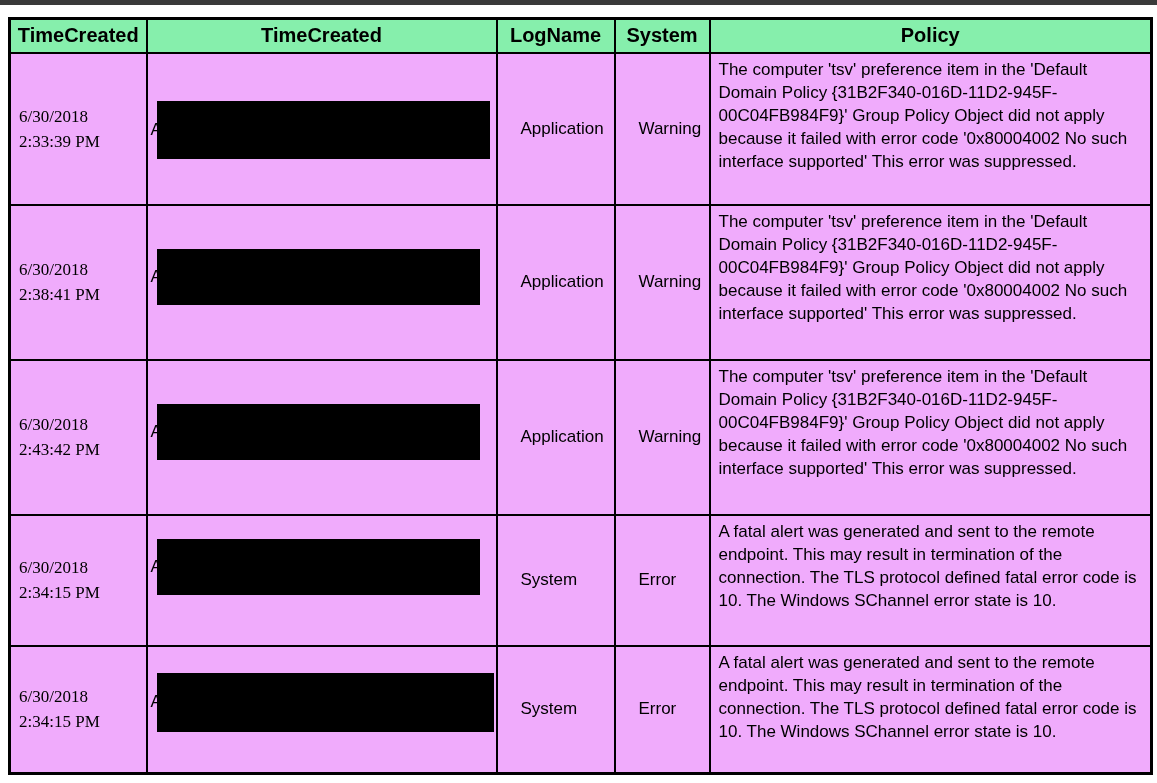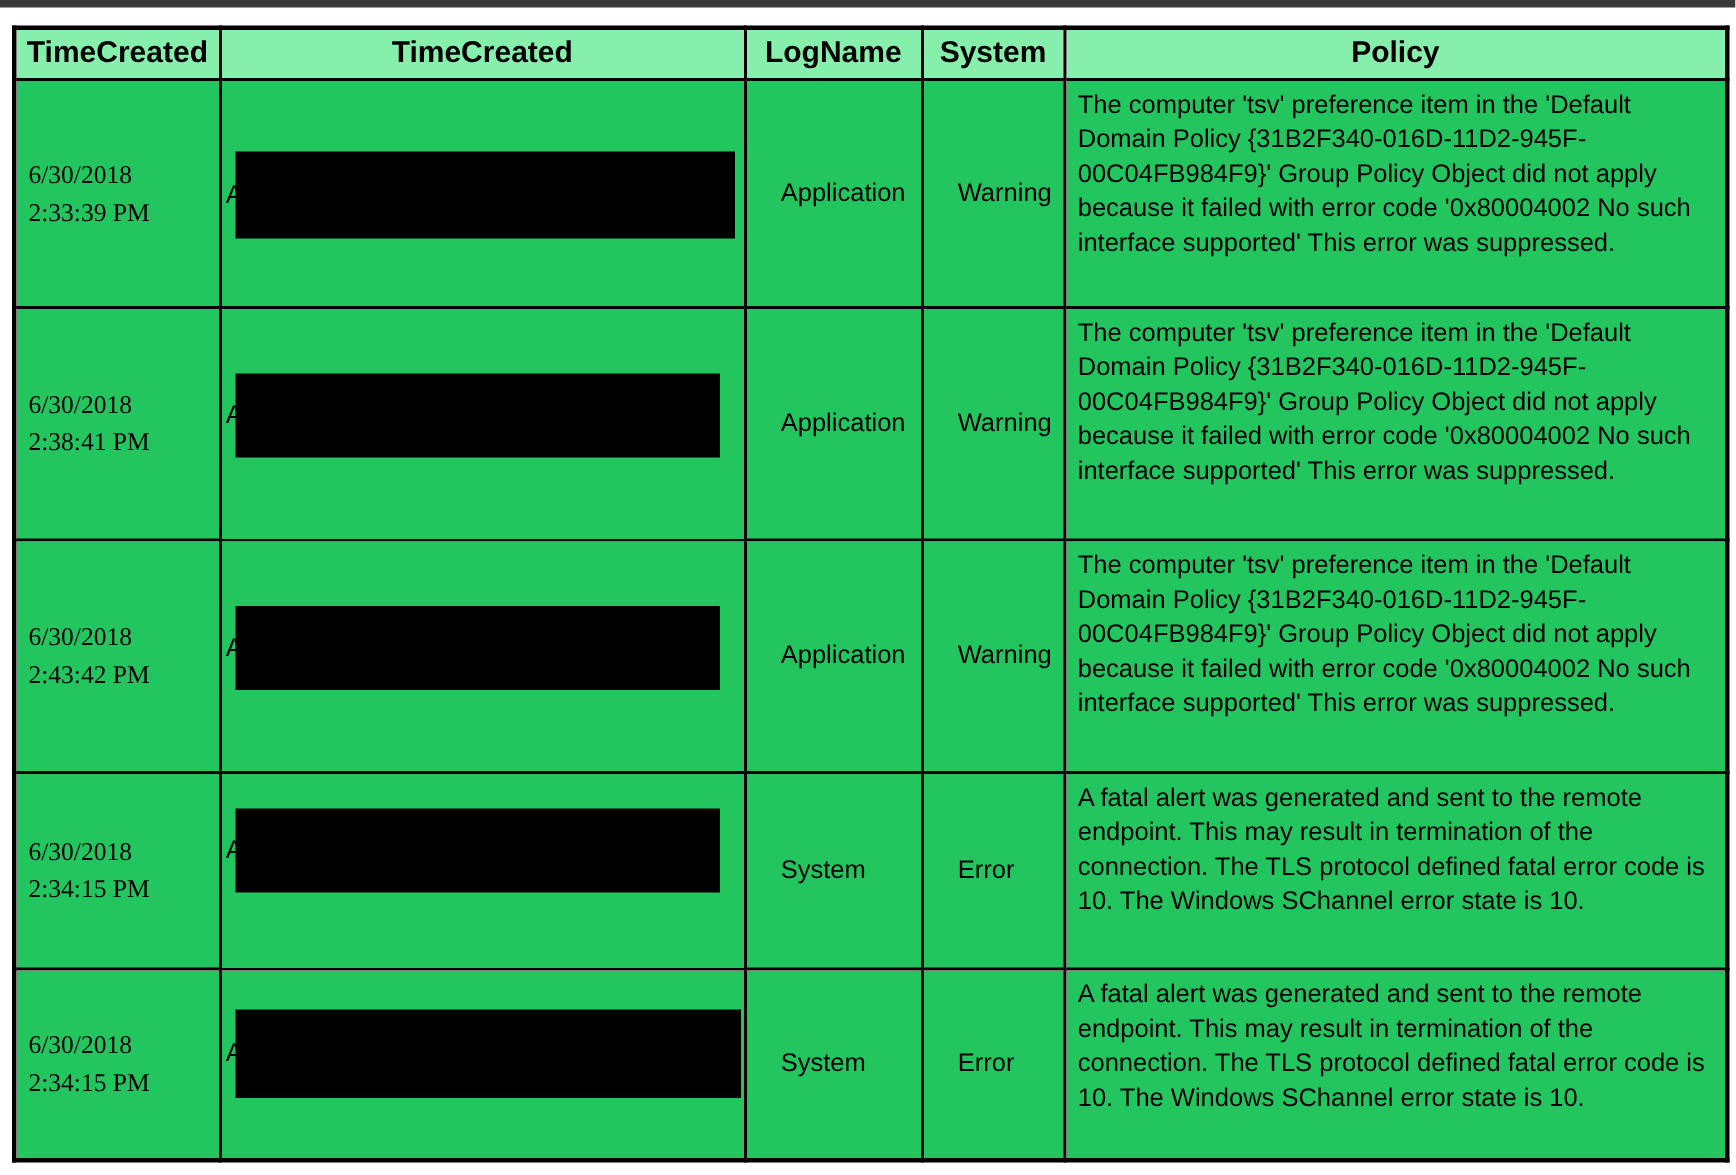--- a/index.html
+++ b/index.html
@@ -38,21 +38,21 @@
     font-size: 20px;
     font-weight: bold;
     text-align: center;
     vertical-align: middle;
     height: 34px;
     padding: 2px 4px;
   }
   td {
     font-size: 17px;
     vertical-align: middle;
-    background: #22c55e;
+    background: #f0abfc;
   }
   tr.row-1 { height: 152px; }
   tr.row-2 { height: 155px; }
   tr.row-3 { height: 155px; }
   tr.row-4 { height: 131px; }
   tr.row-5 { height: 128px; }
 
   .time-cell { padding-left: 8px; font-family: Liberation Serif, serif; }
   .time-line { line-height: 25px; white-space: nowrap; }
 

